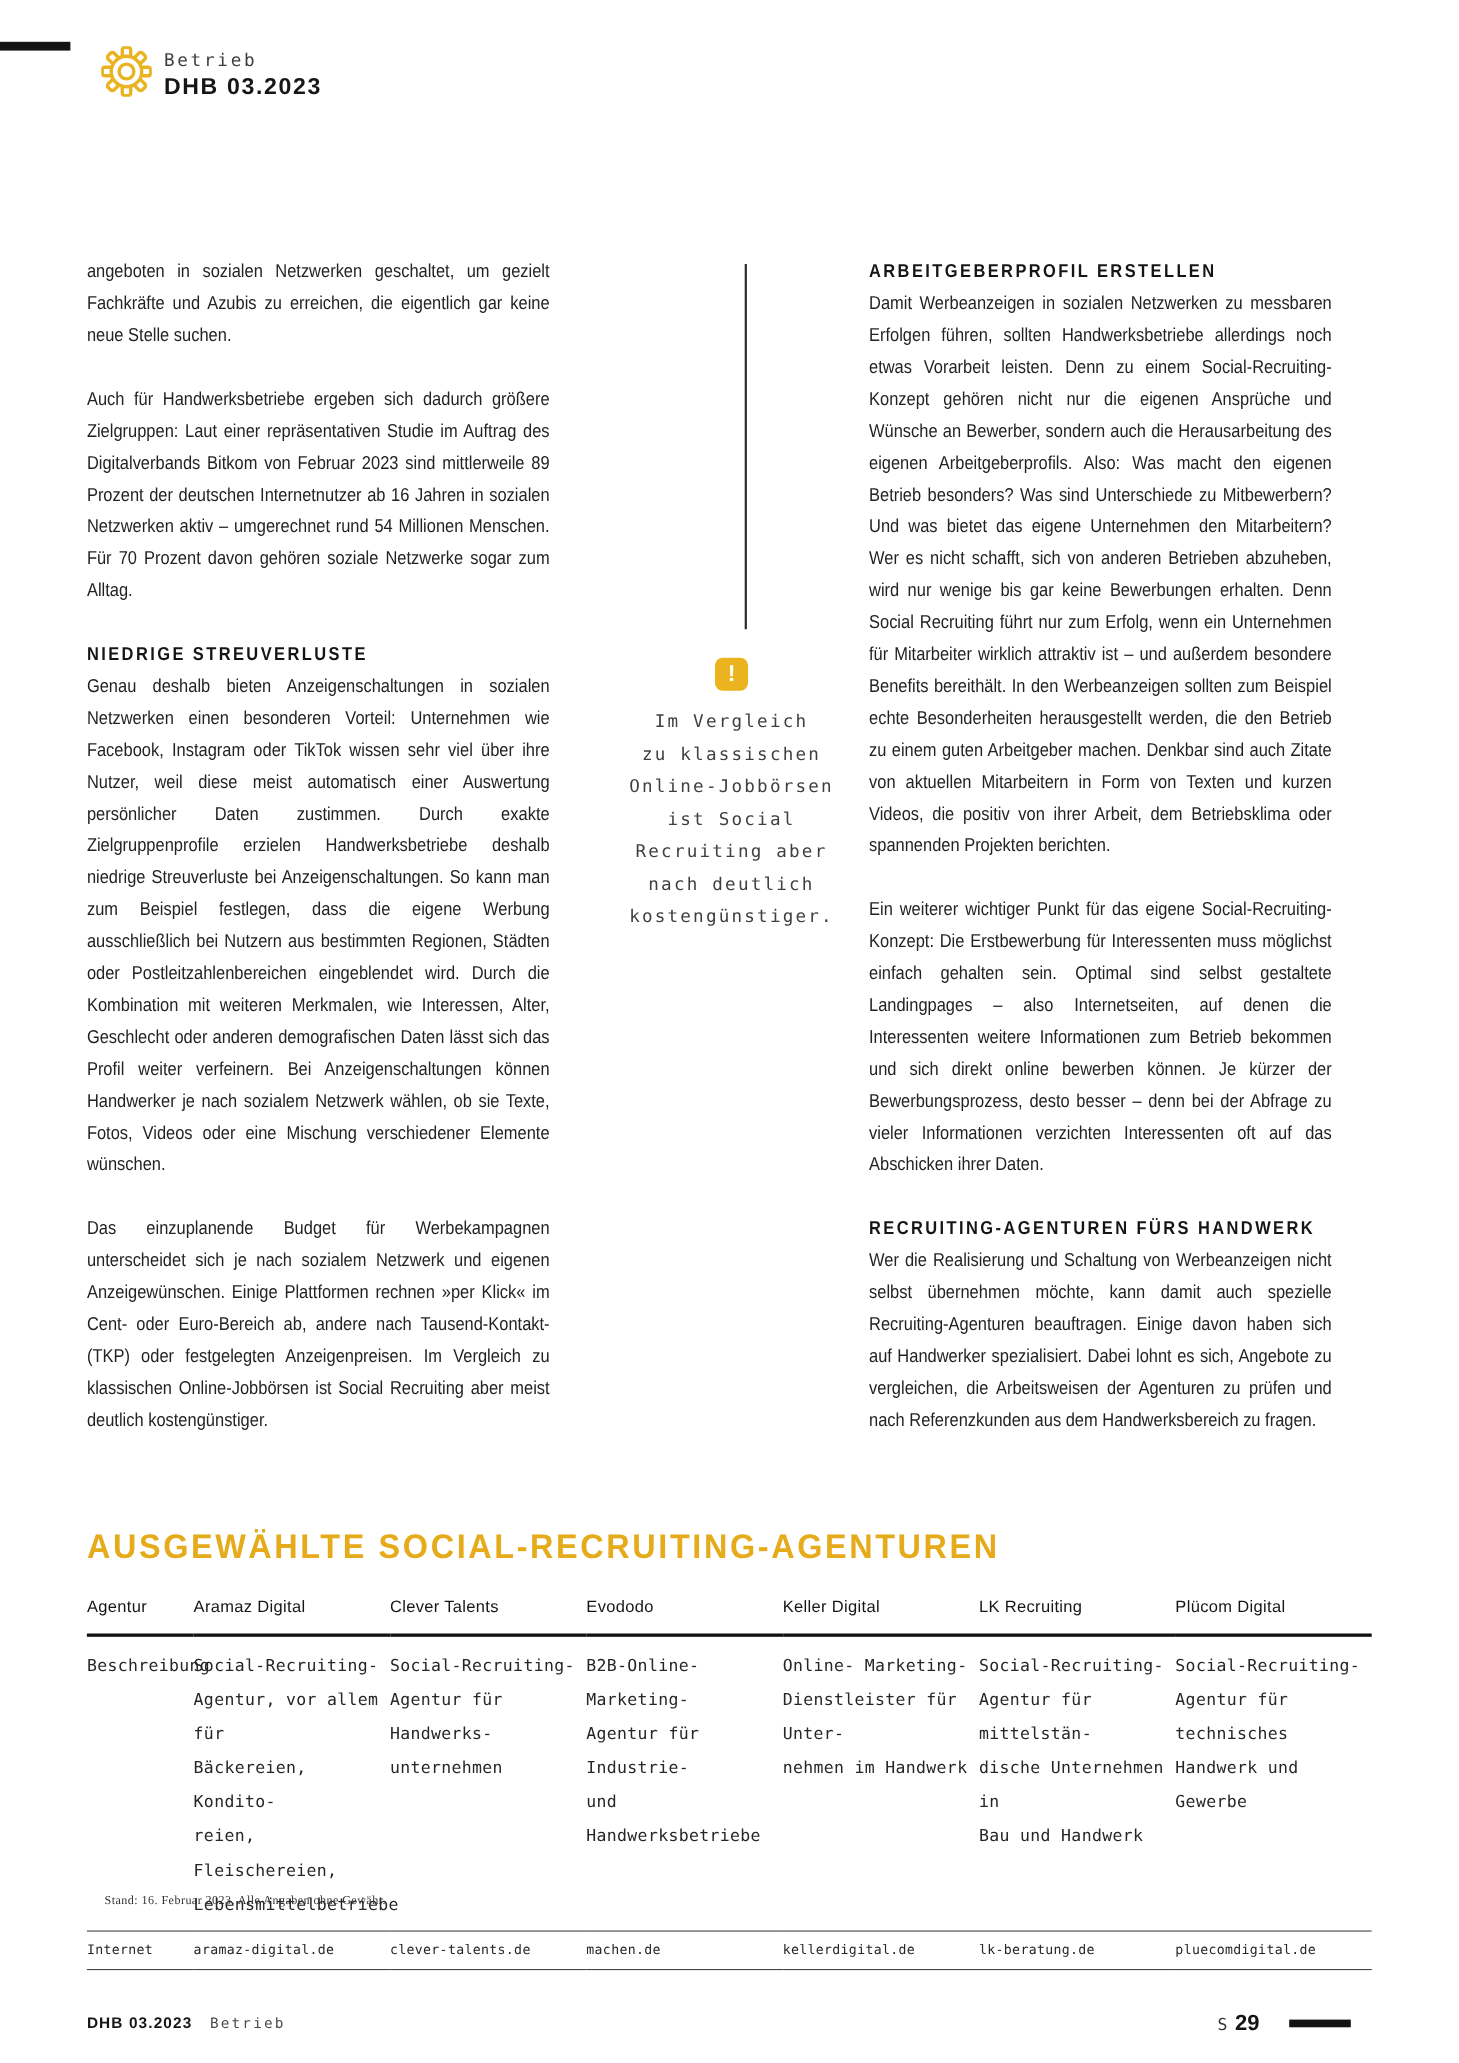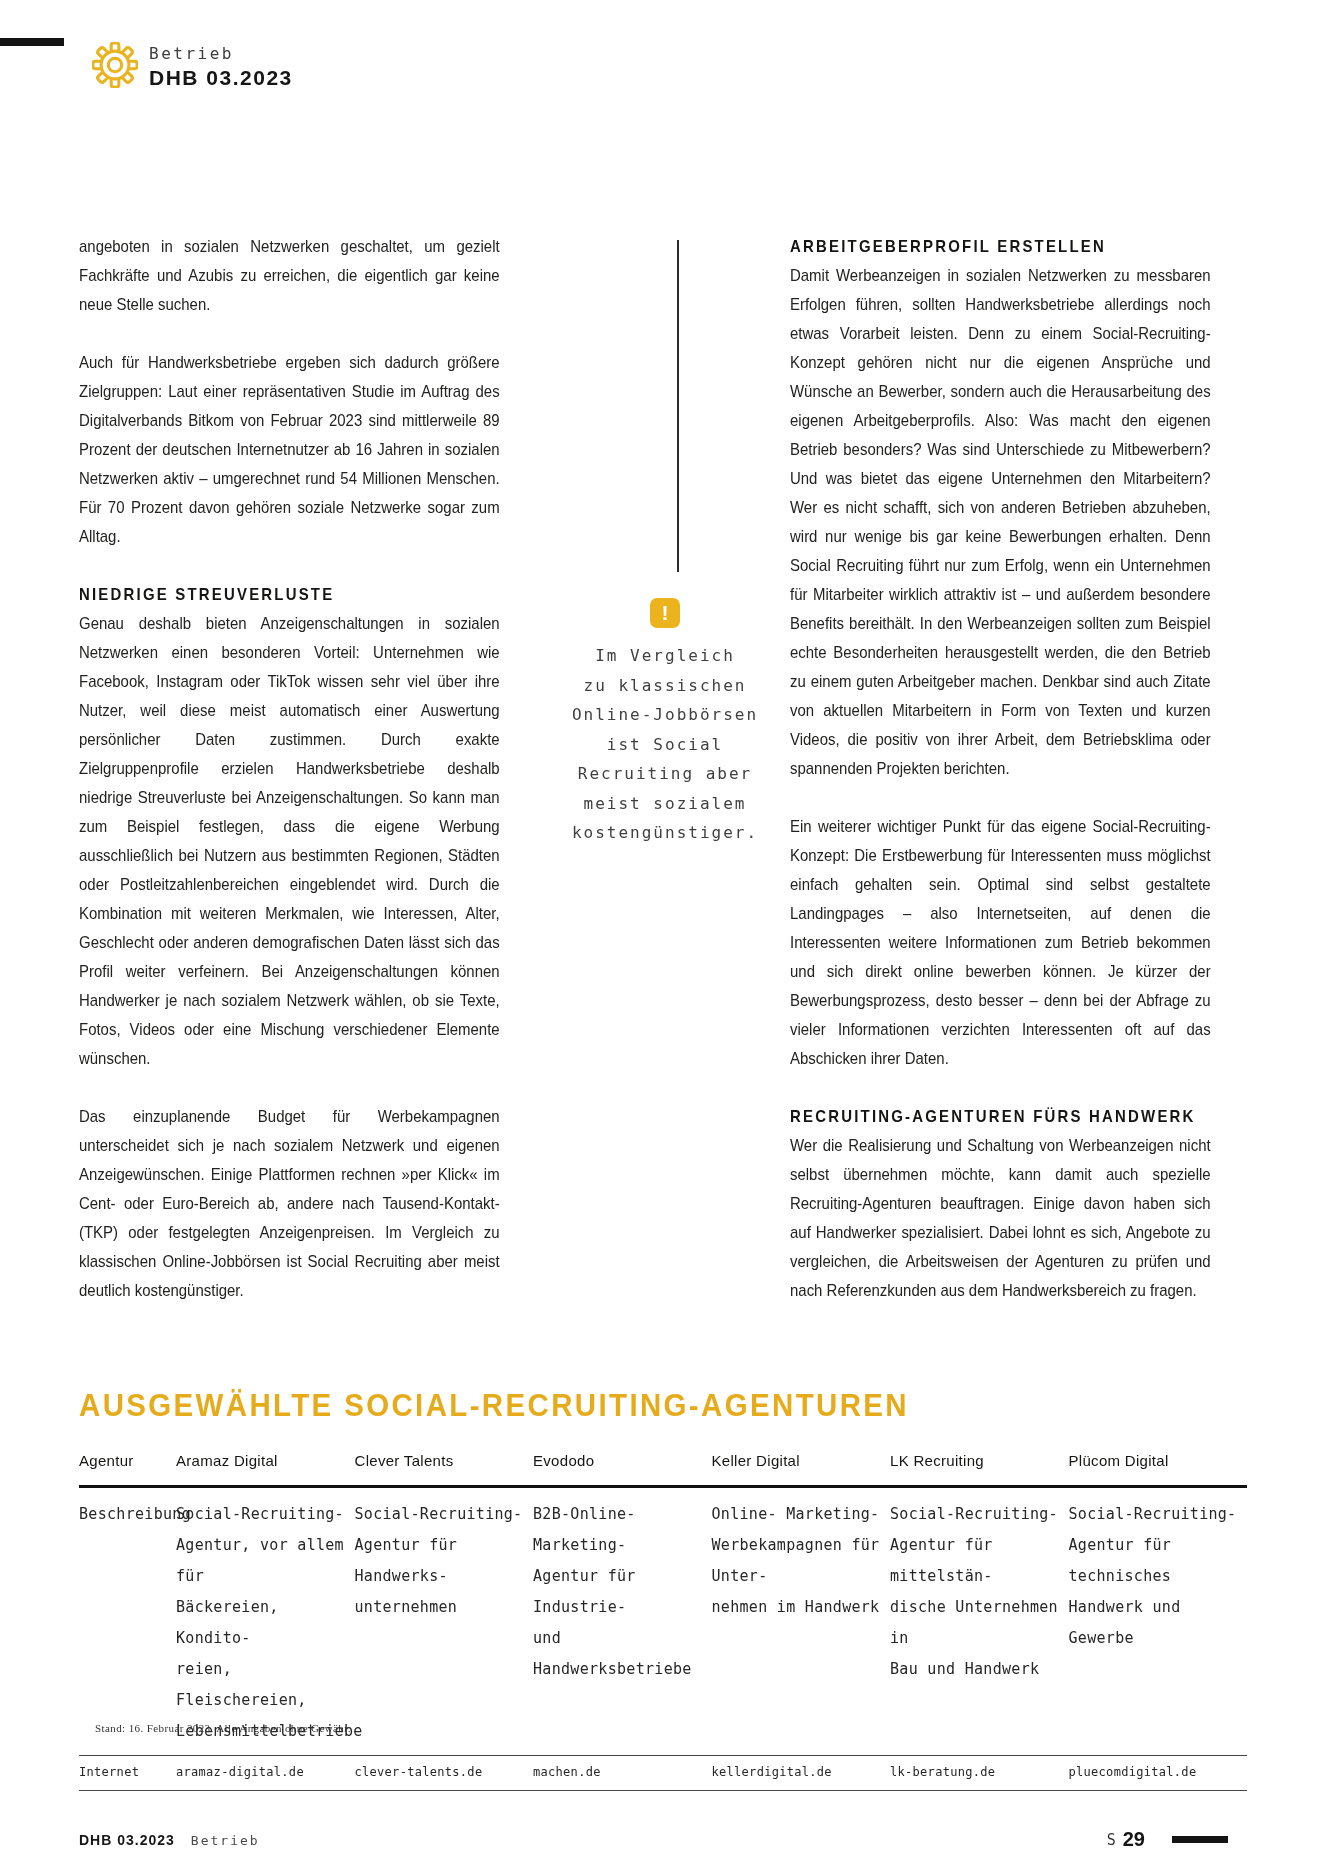--- a/index.html
+++ b/index.html
@@ -130,21 +130,21 @@
 
   <div class="divider-v"></div>
 
   <aside class="pullquote">
     <div class="pq-icon">!</div>
     <div class="pq-text">Im Vergleich
 zu klassischen
 Online-Jobbörsen
 ist Social
 Recruiting aber
-meist sozialem
+nach deutlich
 kostengünstiger.</div>
   </aside>
 
   <section class="col col-right">
     <h3>ARBEITGEBERPROFIL ERSTELLEN</h3>
     <p>Damit Werbeanzeigen in sozialen Netzwerken zu messbaren Erfolgen führen, sollten Handwerksbetriebe allerdings noch etwas Vorarbeit leisten. Denn zu einem Social-Recruiting-Konzept gehören nicht nur die eigenen Ansprüche und Wünsche an Bewerber, sondern auch die Herausarbeitung des eigenen Arbeitgeberprofils. Also: Was macht den eigenen Betrieb besonders? Was sind Unterschiede zu Mitbewerbern? Und was bietet das eigene Unternehmen den Mitarbeitern? Wer es nicht schafft, sich von anderen Betrieben abzuheben, wird nur wenige bis gar keine Bewerbungen erhalten. Denn Social Recruiting führt nur zum Erfolg, wenn ein Unternehmen für Mitarbeiter wirklich attraktiv ist – und außerdem besondere Benefits bereithält. In den Werbeanzeigen sollten zum Beispiel echte Besonderheiten herausgestellt werden, die den Betrieb zu einem guten Arbeitgeber machen. Denkbar sind auch Zitate von aktuellen Mitarbeitern in Form von Texten und kurzen Videos, die positiv von ihrer Arbeit, dem Betriebsklima oder spannenden Projekten berichten.</p>
     <p>Ein weiterer wichtiger Punkt für das eigene Social-Recruiting-Konzept: Die Erstbewerbung für Interessenten muss möglichst einfach gehalten sein. Optimal sind selbst gestaltete Landingpages – also Internetseiten, auf denen die Interessenten weitere Informationen zum Betrieb bekommen und sich direkt online bewerben können. Je kürzer der Bewerbungsprozess, desto besser – denn bei der Abfrage zu vieler Informationen verzichten Interessenten oft auf das Abschicken ihrer Daten.</p>
     <h3>RECRUITING-AGENTUREN FÜRS HANDWERK</h3>
     <p>Wer die Realisierung und Schaltung von Werbeanzeigen nicht selbst übernehmen möchte, kann damit auch spezielle Recruiting-Agenturen beauftragen. Einige davon haben sich auf Handwerker spezialisiert. Dabei lohnt es sich, Angebote zu vergleichen, die Arbeitsweisen der Agenturen zu prüfen und nach Referenzkunden aus dem Handwerksbereich zu fragen.</p>
   </section>
@@ -180,21 +180,21 @@
 Bäckereien, Kondito-
 reien, Fleischereien,
 Lebensmittelbetriebe</td>
         <td>Social-Recruiting-
 Agentur für Handwerks-
 unternehmen</td>
         <td>B2B-Online-Marketing-
 Agentur für Industrie-
 und Handwerksbetriebe</td>
         <td>Online- Marketing-
-Werbekampagnen für Unter-
+Dienstleister für Unter-
 nehmen im Handwerk</td>
         <td>Social-Recruiting-
 Agentur für mittelstän-
 dische Unternehmen in
 Bau und Handwerk</td>
         <td>Social-Recruiting-
 Agentur für technisches
 Handwerk und Gewerbe</td>
       </tr>
       <tr class="web-row">

